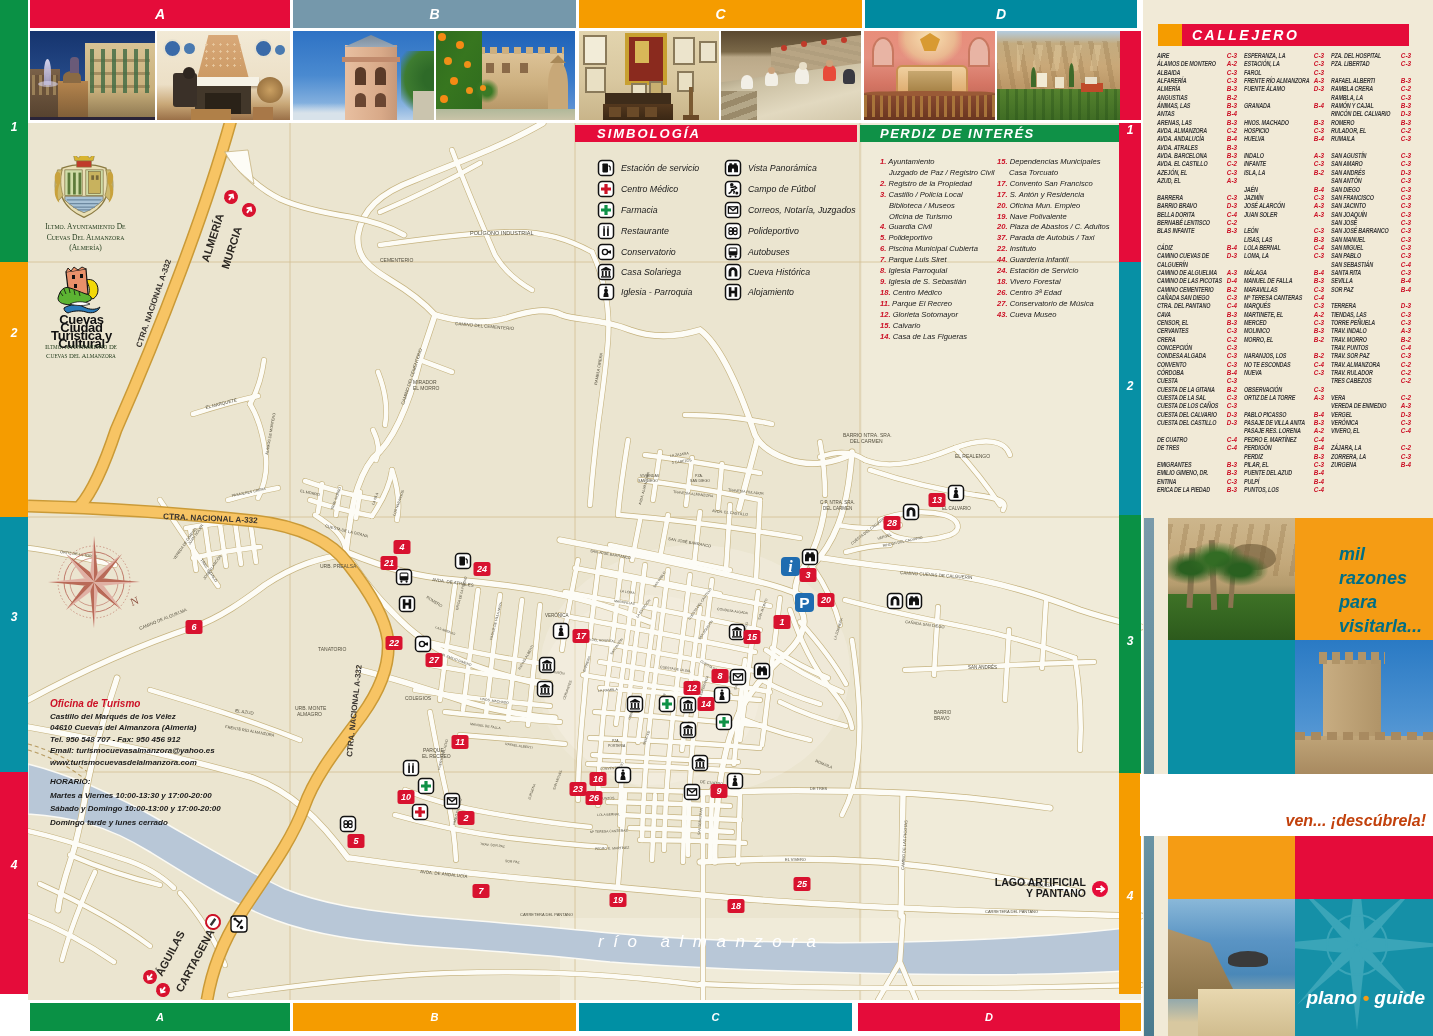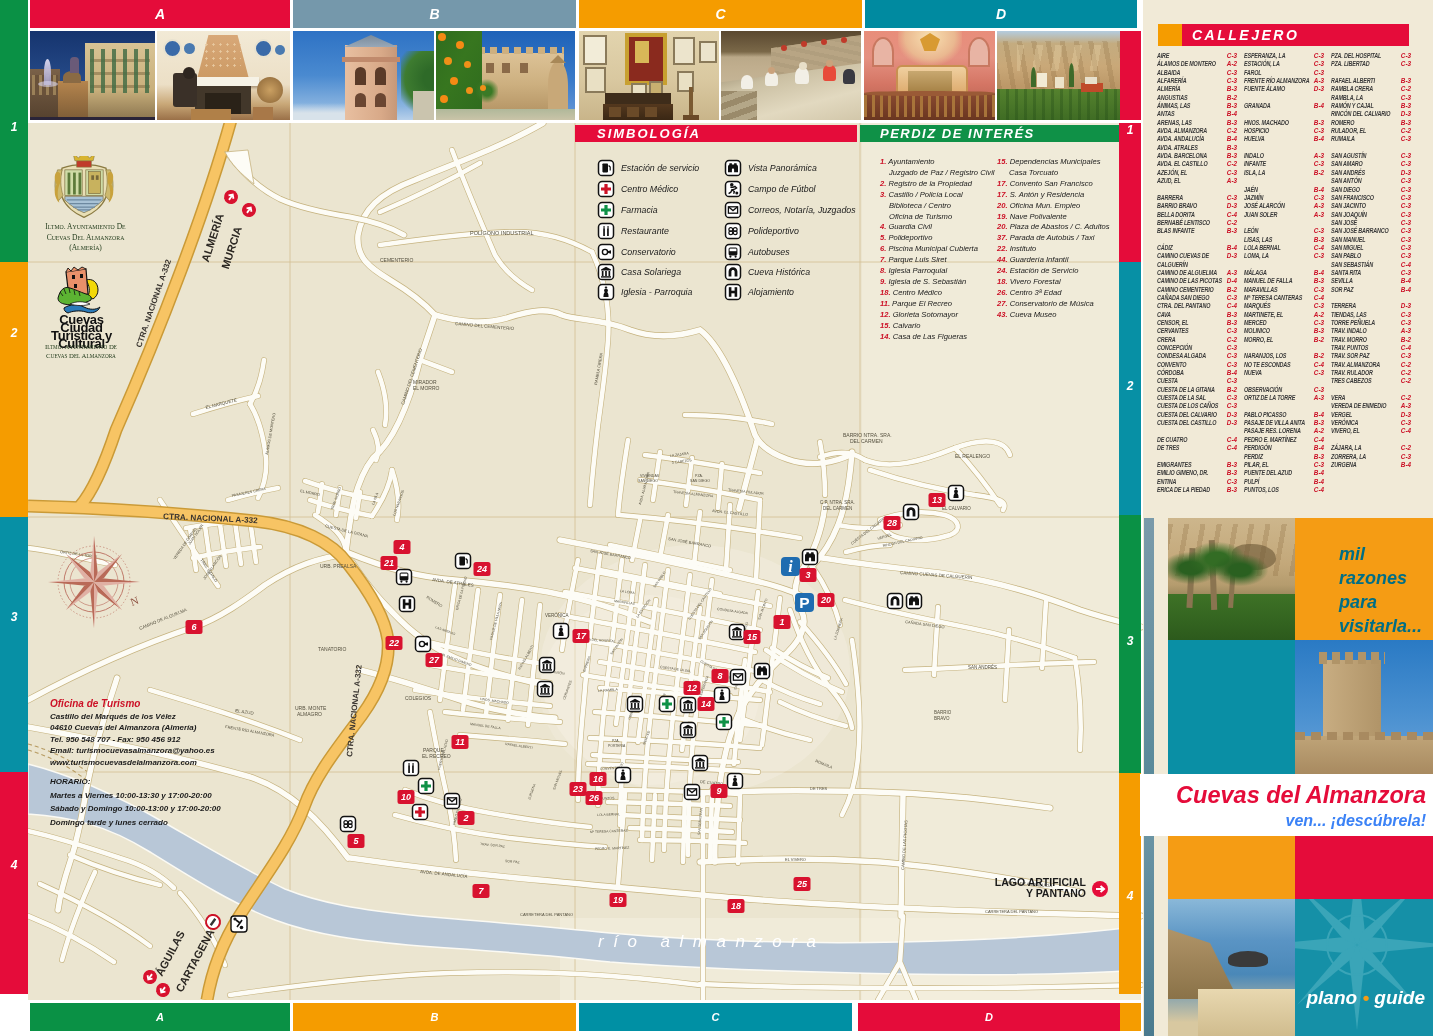--- a/index.html
+++ b/index.html
@@ -694,21 +694,21 @@
 </g>
 </svg>
 </div>
 
 <div class="abs" style="left:860px;top:125px;width:259px;height:17px;background:#0f9147;color:#fff;font-style:italic;font-weight:bold;font-size:13px;letter-spacing:1.5px;line-height:17px;padding-left:20px;box-sizing:border-box;">PERDIZ DE INTERÉS</div>
 <div class="abs" style="left:860px;top:142px;width:259px;height:200px;font-size:7.6px;font-style:italic;color:#1a1a1a;white-space:nowrap;">
 
   <div class="abs" style="left:20px;top:15px;width:115px;line-height:10.9px;">
   <b style="color:#cc1126">1.</b> Ayuntamiento<br><span style="margin-left:9px">Juzgado de Paz / Registro Civil</span><br>
   <b style="color:#cc1126">2.</b> Registro de la Propiedad<br>
-  <b style="color:#cc1126">3.</b> Castillo / Policía Local<br><span style="margin-left:9px">Biblioteca / Centro</span><br><span style="margin-left:9px">Oficina de Turismo</span><br>
+  <b style="color:#cc1126">3.</b> Castillo / Policía Local<br><span style="margin-left:9px">Biblioteca / Museos</span><br><span style="margin-left:9px">Oficina de Turismo</span><br>
   <b style="color:#cc1126">4.</b> Guardia Civil<br>
   <b style="color:#cc1126">5.</b> Polideportivo<br>
   <b style="color:#cc1126">6.</b> Piscina Municipal Cubierta<br>
   <b style="color:#cc1126">7.</b> Parque Luis Siret<br>
   <b style="color:#cc1126">8.</b> Iglesia Parroquial<br>
   <b style="color:#cc1126">9.</b> Iglesia de S. Sebastián<br>
   <b style="color:#cc1126">18.</b> Centro Médico<br>
   <b style="color:#cc1126">11.</b> Parque El Recreo<br>
   <b style="color:#cc1126">12.</b> Glorieta Sotomayor<br>
   <b style="color:#cc1126">15.</b> Calvario<br>
@@ -1533,22 +1533,21 @@
   <div class="abs" style="left:1168px;top:640px;width:127px;height:134px;background:#0a8fa5;"></div>
 
   <div class="abs" style="left:1295px;top:640px;width:138px;height:134px;background:linear-gradient(180deg,#2a7ac4 0%,#4a90d0 55%,#6aa4da 100%);overflow:hidden;">
     <div class="abs" style="left:28px;top:20px;width:58px;height:114px;background:linear-gradient(90deg,#c8ad82,#b09468);"></div>
     <div class="abs" style="left:24px;top:12px;width:66px;height:12px;background:repeating-linear-gradient(90deg,#b09468 0 8px,rgba(0,0,0,0) 8px 13px);"></div>
     <div class="abs" style="left:0;top:96px;width:138px;height:38px;background:linear-gradient(180deg,#bfa478,#a88a60);"></div>
     <div class="abs" style="left:0;top:92px;width:138px;height:8px;background:repeating-linear-gradient(90deg,#a88a60 0 10px,rgba(0,0,0,0) 10px 16px);"></div>
   </div>
 
   <div class="abs" style="left:1140px;top:774px;width:293px;height:62px;background:#fff;">
-    <div class="abs" style="left:0;top:8px;width:286px;text-align:right;color:#e50c3a;font-weight:bold;font-style:italic;font-size:23.5px;font-family:'Liberation Sans',sans-serif;">Cuevas del Almanzora</div>
-    <div class="abs" style="left:0;top:38px;width:286px;text-align:right;color:#3b82f6;font-weight:bold;font-style:italic;font-size:16px;">ven... ¡descúbrela!</div>
+    <div class="abs" style="left:0;top:38px;width:286px;text-align:right;color:#c2410c;font-weight:bold;font-style:italic;font-size:16px;">ven... ¡descúbrela!</div>
   </div>
 
   <div class="abs" style="left:1168px;top:836px;width:127px;height:63px;background:#f59c14;"></div>
 
   <div class="abs" style="left:1295px;top:836px;width:138px;height:63px;background:#e50c3a;"></div>
 
   <div class="abs" style="left:1168px;top:899px;width:127px;height:137px;background:linear-gradient(180deg,#8ab8d8 0%,#5a94c4 30%,#4a88b8 55%,#d8c8a0 90%);overflow:hidden;">
     <div class="abs" style="left:0;top:30px;width:70px;height:70px;background:linear-gradient(180deg,#b09468,#8a7248);clip-path:polygon(0 0,60% 20%,100% 100%,0 100%);"></div>
     <div class="abs" style="left:60px;top:52px;width:40px;height:16px;background:#3a3a3a;border-radius:50% 50% 30% 30%;"></div>
     <div class="abs" style="left:30px;top:90px;width:97px;height:47px;background:linear-gradient(180deg,#e8d8b0,#d0bc8e);"></div>

